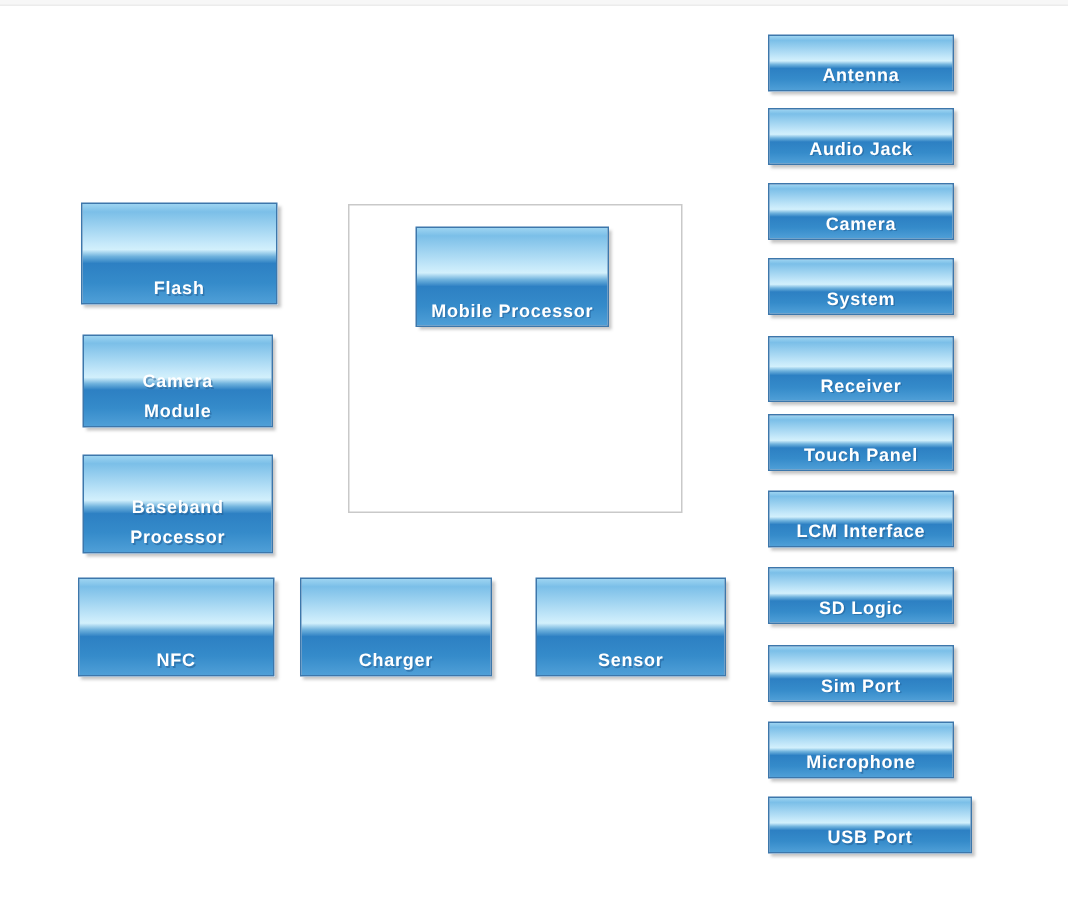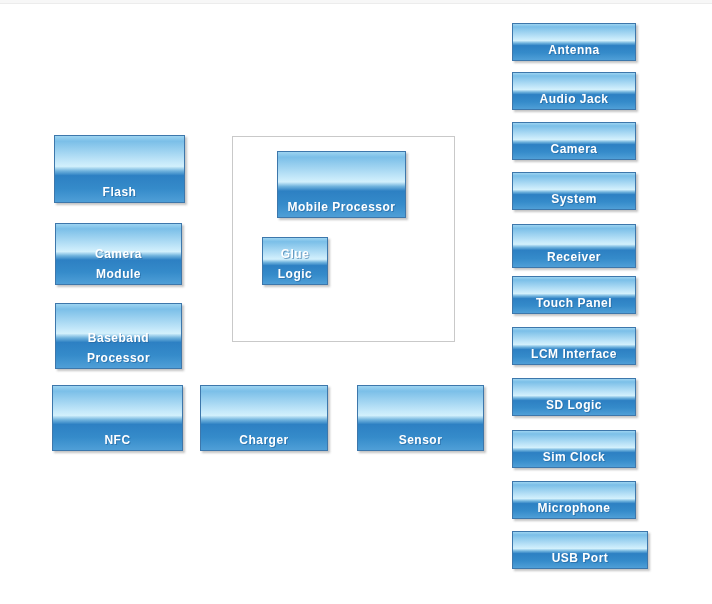--- a/index.html
+++ b/index.html
@@ -98,24 +98,20 @@
 <div class="box" style="left:357px; top:385px; width:127px; height:66px">
   <span class="box-label">Sensor</span>
 </div>
 
 <div class="group" style="left:232px; top:136px; width:223px; height:206px">
 
   <div class="box" style="left:44px; top:14px; width:129px; height:67px">
     <span class="box-label">Mobile Processor</span>
   </div>
 
-  <div class="box" style="left:29px; top:100px; width:66px; height:48px">
-    <span class="box-label">Glue
-Logic</span>
-  </div>
 
 
 </div>
 
 <div class="box" style="left:512px; top:23px; width:124px; height:38px">
   <span class="box-label">Antenna</span>
 </div>
 
 <div class="box" style="left:512px; top:72px; width:124px; height:38px">
   <span class="box-label">Audio Jack</span>
@@ -139,21 +135,21 @@
 
 <div class="box" style="left:512px; top:327px; width:124px; height:38px">
   <span class="box-label">LCM Interface</span>
 </div>
 
 <div class="box" style="left:512px; top:378px; width:124px; height:38px">
   <span class="box-label">SD Logic</span>
 </div>
 
 <div class="box" style="left:512px; top:430px; width:124px; height:38px">
-  <span class="box-label">Sim Clock</span>
+  <span class="box-label">Sim Port</span>
 </div>
 
 <div class="box" style="left:512px; top:481px; width:124px; height:38px">
   <span class="box-label">Microphone</span>
 </div>
 
 <div class="box" style="left:512px; top:531px; width:136px; height:38px">
   <span class="box-label">USB Port</span>
 </div>
 

